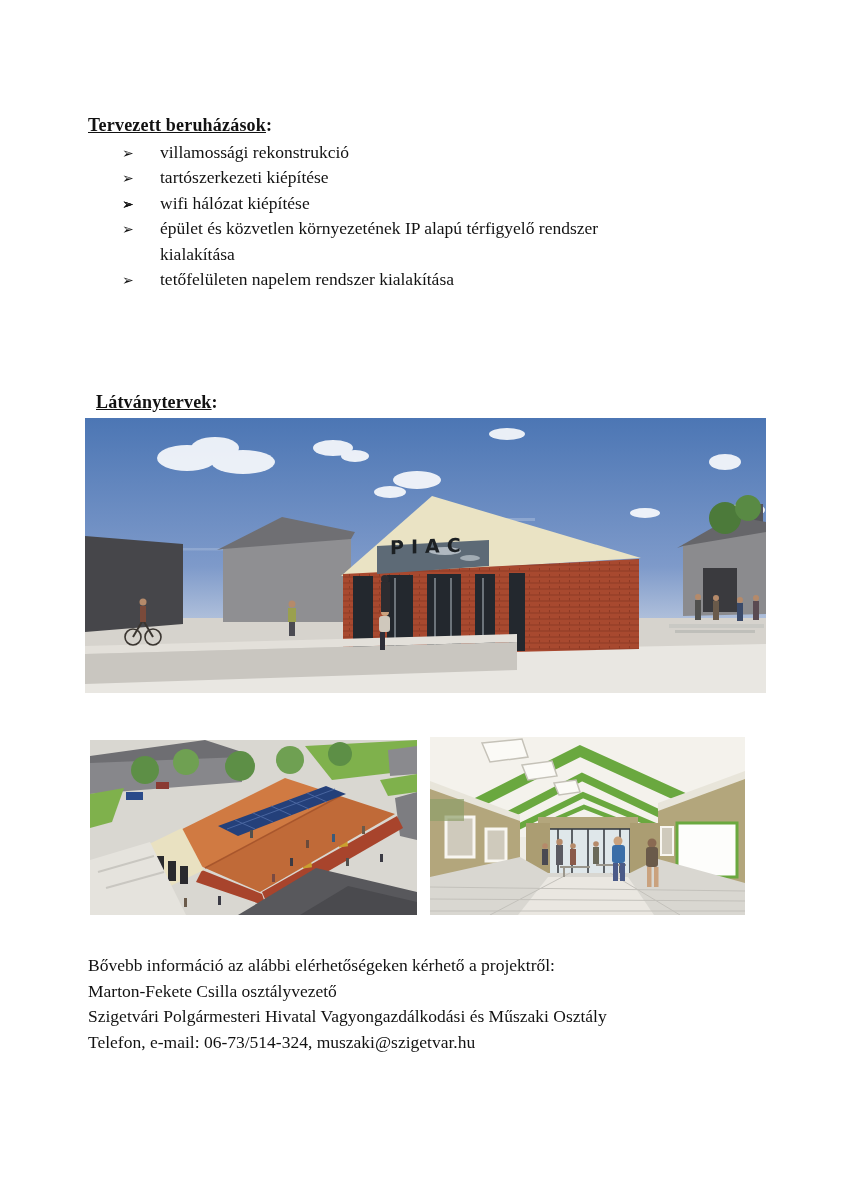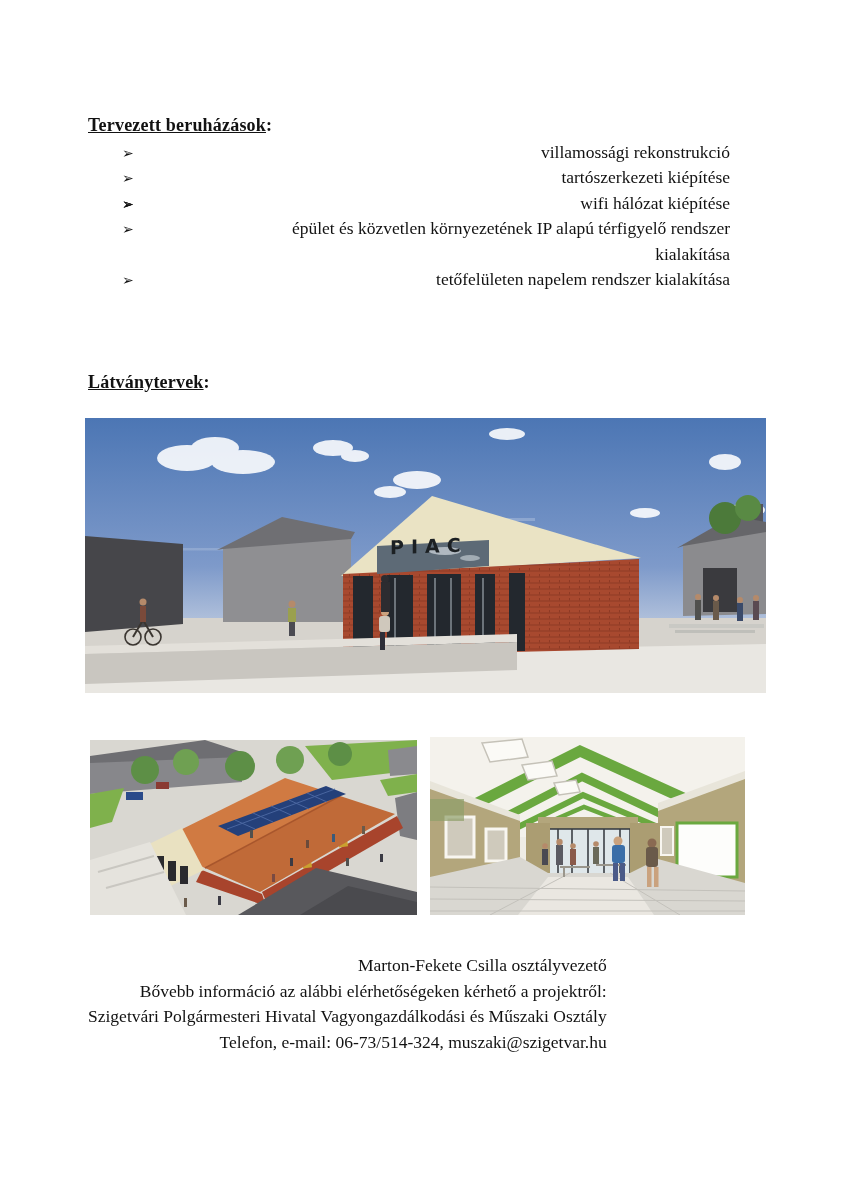--- a/index.html
+++ b/index.html
@@ -1,19 +1,19 @@
 <!DOCTYPE html>
 <html><head>
 <meta charset="utf-8">
 <style>
   html,body { margin:0; padding:0; background:#888; }
   .page {
     position:relative; width:846px; height:1200px; margin:0 auto;
     background:#ffffff; overflow:hidden;
-    font-family:"Liberation Serif", serif; color:#121212;text-align:right;
+    font-family:"Liberation Serif", serif; color:#121212;
   }
   .heading {
     position:absolute; left:88px; font-weight:bold; font-size:18px;
     letter-spacing:.2px; white-space:nowrap;
   }
   .heading .u { text-decoration:underline; }
   ul.bullets {
     position:absolute; left:0; top:140px; margin:0; padding:0;
     list-style:none; width:730px;
   }
@@ -43,21 +43,21 @@
     <li><span class="mk">➢</span><span>villamossági rekonstrukció</span></li>
     <li><span class="mk">➢</span><span>tartószerkezeti kiépítése</span></li>
     <li><span class="mk">➢</span></li>
     <li><span class="mk">➢</span></li>
     <li><span class="mk">➢</span><span>wifi hálózat kiépítése</span></li>
     <li><span class="mk">➢</span><span>épület és közvetlen környezetének IP alapú térfigyelő rendszer
 kialakítása</span></li>
     <li><span class="mk">➢</span><span>tetőfelületen napelem rendszer kialakítása</span></li>
   </ul>
 
-  <div class="heading" style="top:372px;">
+  <div class="heading" style="top:392px;margin-left:8px;">
     <span class="u">Látványtervek</span><span>:</span>
   </div>
 
   <div class="render" style="left:85px; top:418px;">
     <svg width="681" height="275" viewBox="0 0 681 275">
       <defs>
         <linearGradient id="sky" x1="0" y1="0" x2="0" y2="1">
           <stop offset="0" stop-color="#4c76b4"></stop>
             <stop offset="0.7" stop-color="#7e9aca"></stop>
             <stop offset="1" stop-color="#b9c7de"></stop>
@@ -324,19 +324,19 @@
           <rect x="112" y="112" width="6" height="16" fill="#4a4a52"></rect>
             <circle cx="115" cy="109" r="2.8" fill="#b58a6a"></circle>
           <rect x="163" y="110" width="6" height="17" fill="#6a6a5a"></rect>
             <circle cx="166" cy="107" r="2.8" fill="#b58a6a"></circle>
         </g>
       </g>
     </svg>
   </div>
 
   <div class="contact">
+    <div>Bővebb információ az alábbi elérhetőségeken kérhető a projektről:</div>
     <div>Marton-Fekete Csilla osztályvezető</div>
-    <div>Bővebb információ az alábbi elérhetőségeken kérhető a projektről:</div>
     <div>Szigetvári Polgármesteri Hivatal Vagyongazdálkodási és Műszaki Osztály</div>
     <div>Telefon, e-mail: 06-73/514-324, muszaki@szigetvar.hu</div>
   </div>
 
 </div>
 
 </body></html>

